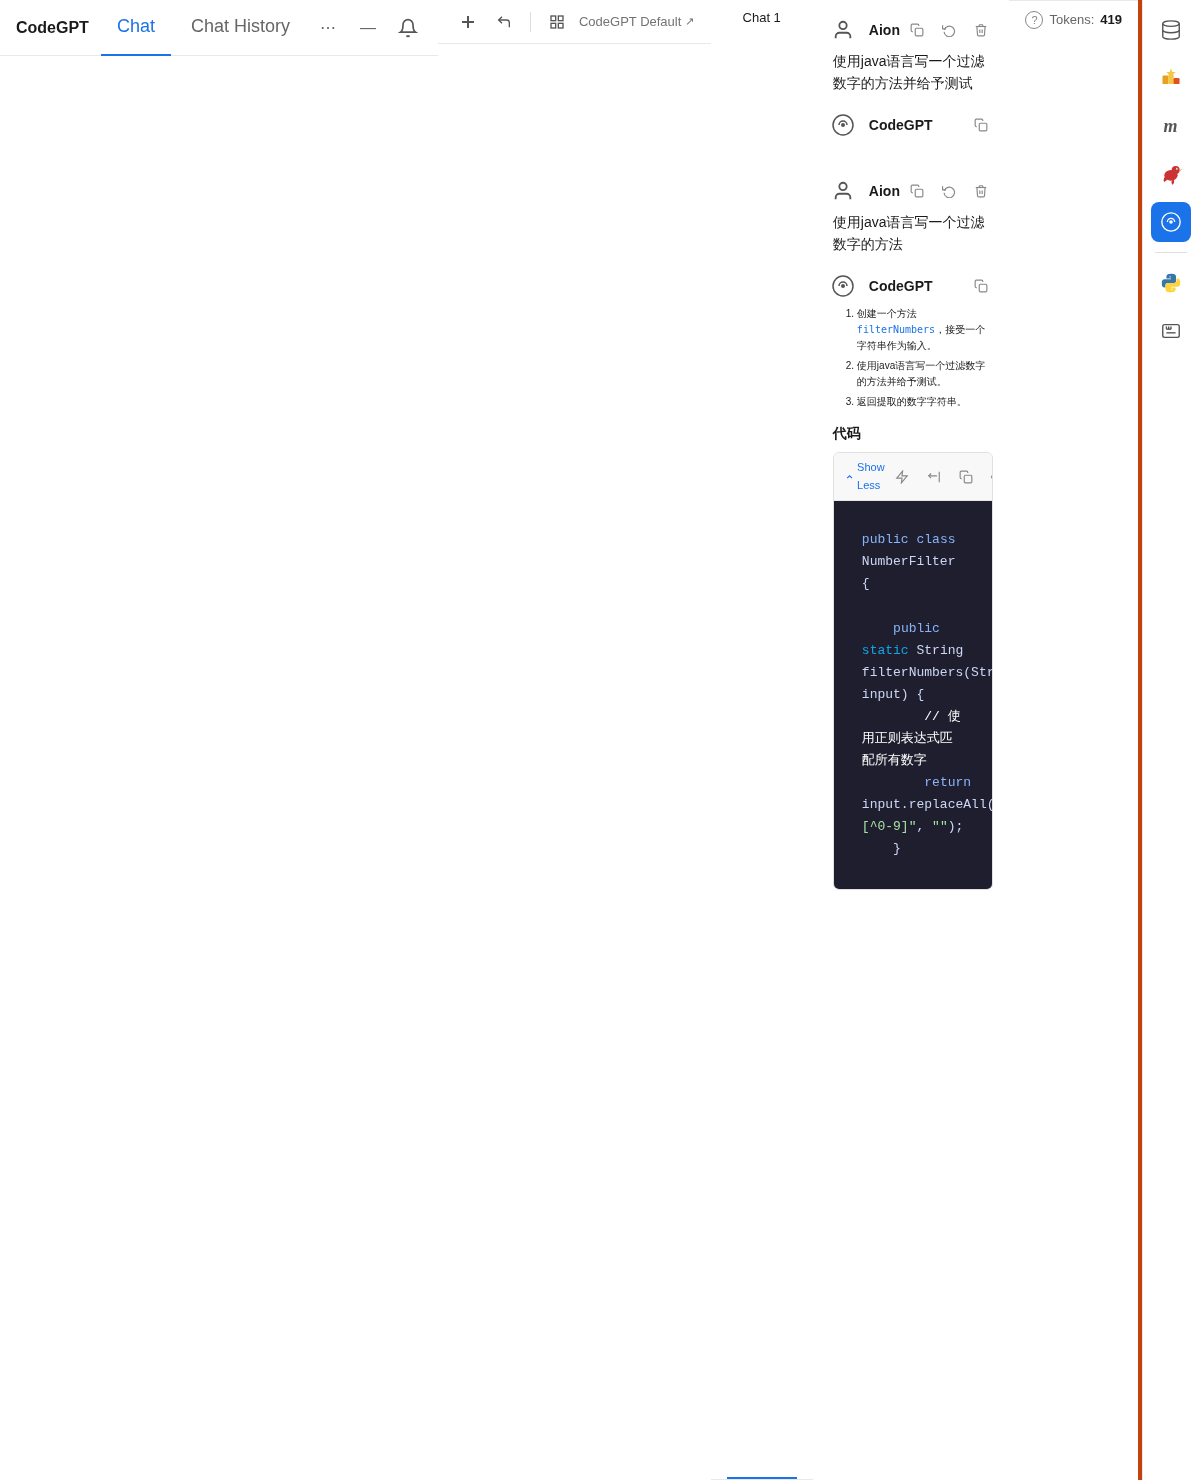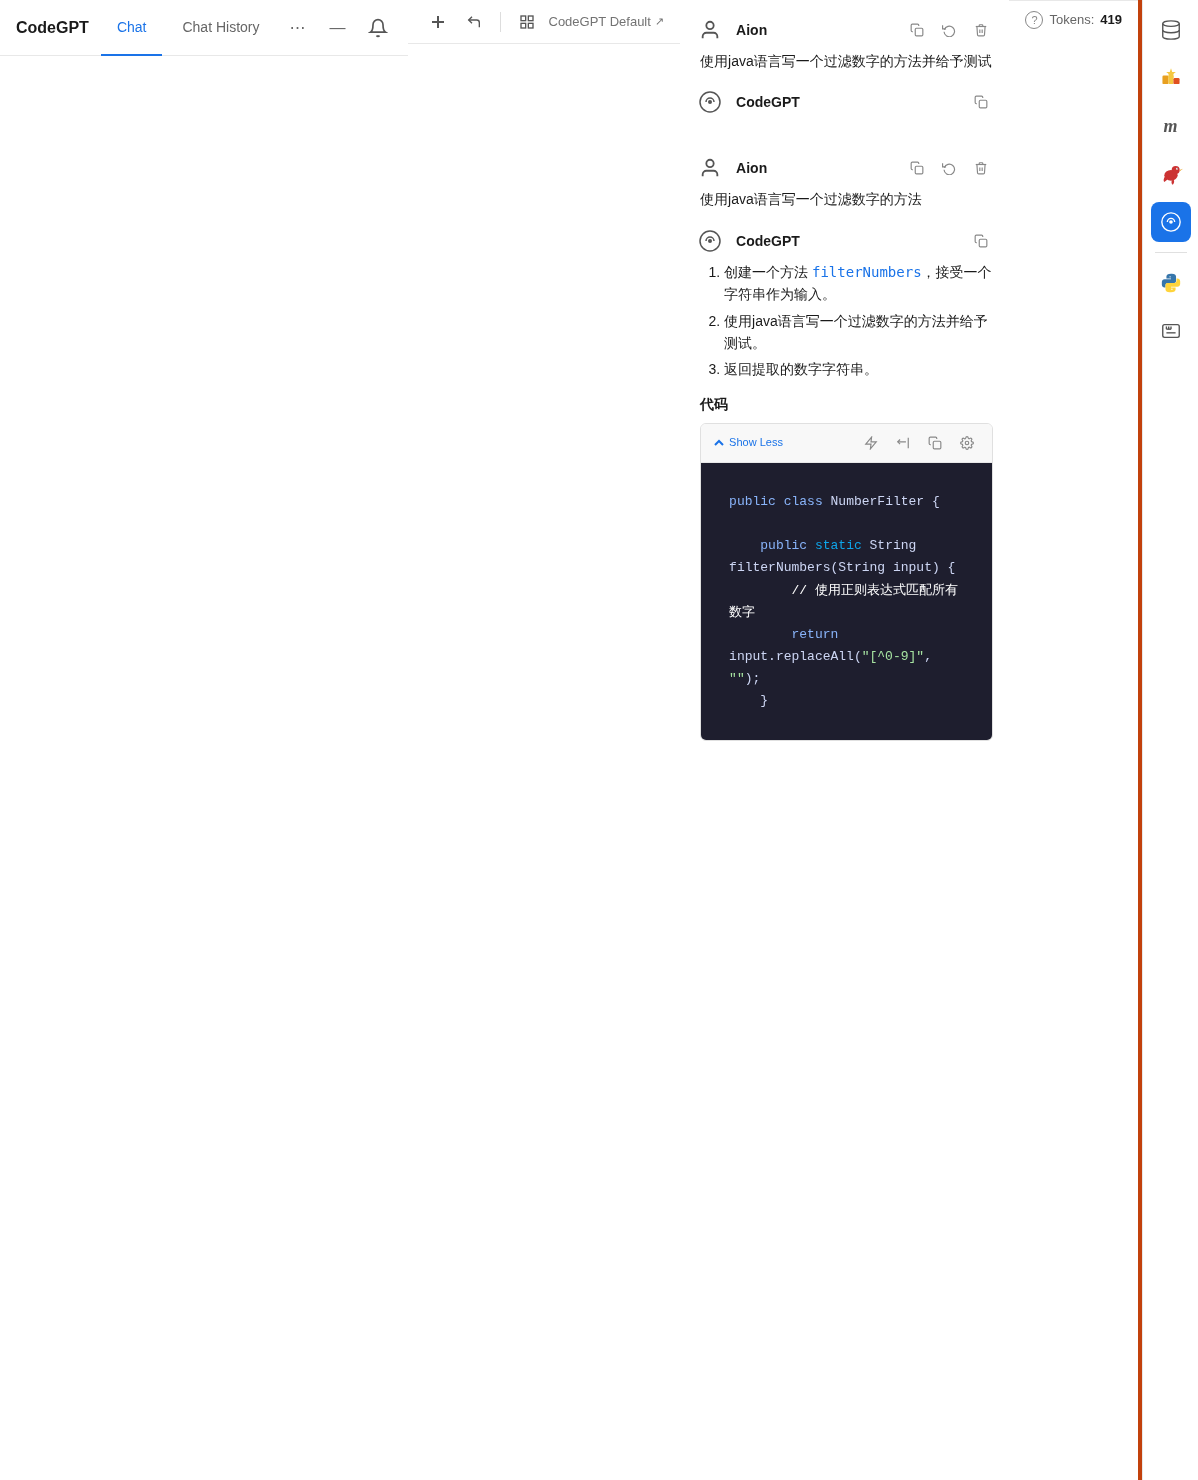--- a/index.html
+++ b/index.html
@@ -36,21 +36,21 @@
       font-weight: 700;
       font-size: 16px;
       color: #1a1a1a;
       margin-right: 8px;
     }
     .tab {
       padding: 8px 16px;
       height: 56px;
       display: flex;
       align-items: center;
-      font-size: 14px;
+      font-size: 18px;
       color: #666;
       cursor: pointer;
       position: relative;
       border-bottom: 2px solid transparent;
     }
     .tab.active {
       color: #1a73e8;
       border-bottom: 2px solid #1a73e8;
       font-weight: 500;
     }
@@ -196,21 +196,21 @@
       font-size: 14px;
       margin: 12px 0 6px;
     }
     .content-list {
       list-style: decimal;
       padding-left: 24px;
       margin-bottom: 8px;
     }
     .content-list li {
       margin-bottom: 4px;
-      font-size: 14px;
+      font-size: 10px;
       line-height: 1.6;
     }
     .code-highlight { color: #1a73e8; font-family: monospace; }
 
     
     .code-block-wrapper {
       border: 1px solid #e0e0e0;
       border-radius: 6px;
       overflow: hidden;
       margin: 8px 0 12px;
@@ -367,20 +367,23 @@
         <rect x="3" y="14" width="7" height="7"></rect>
           <rect x="14" y="14" width="7" height="7"></rect>
       </svg>
     </div>
     <a class="agent-link">
       <span>CodeGPT Default</span>
       <span style="font-size:11px;">↗</span>
     </a>
   </div>
 
+  <div class="chat-tabs">
+    <div class="chat-tab active">Chat 1</div>
+  </div>
 
   <div class="messages-area">
 
     <div class="message-block">
       <div class="message-header">
         <div class="message-sender">
           <div class="sender-icon">
             <svg width="22" height="22" viewBox="0 0 24 24" fill="none" stroke="#555" stroke-width="2">
               <path d="M20 21v-2a4 4 0 0 0-4-4H8a4 4 0 0 0-4 4v2"></path>
               <circle cx="12" cy="7" r="4"></circle>

